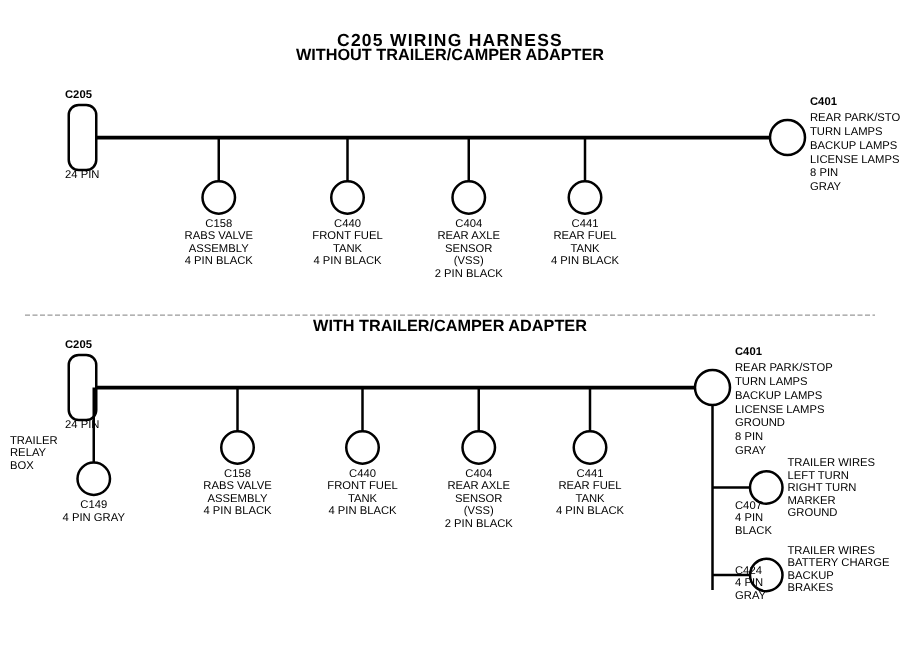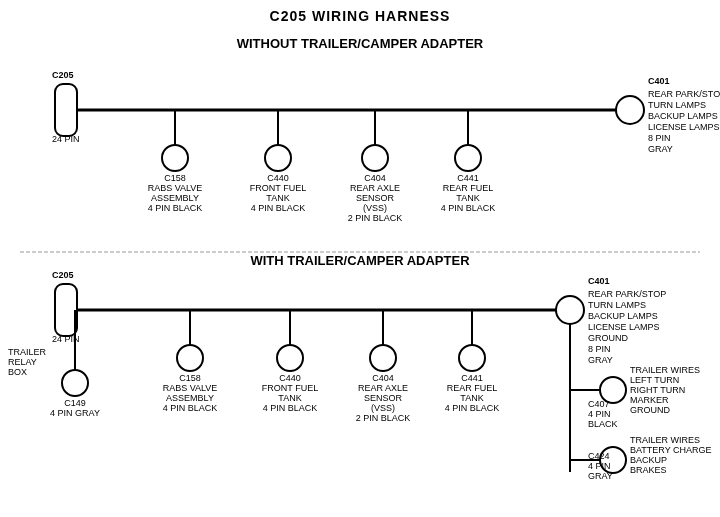--- a/index.html
+++ b/index.html
@@ -14,21 +14,21 @@
     }
     .diagram-container {
       width: 720px;
       height: 517px;
       position: relative;
     }
     .main-title {
       text-align: center;
       font-size: 14px;
       font-weight: bold;
-      padding-top: 8px;
+      padding-top: 24px;
       letter-spacing: 1px;
     }
     svg {
       position: absolute;
       top: 0;
       left: 0;
       width: 720px;
       height: 517px;
     }
     .label {

